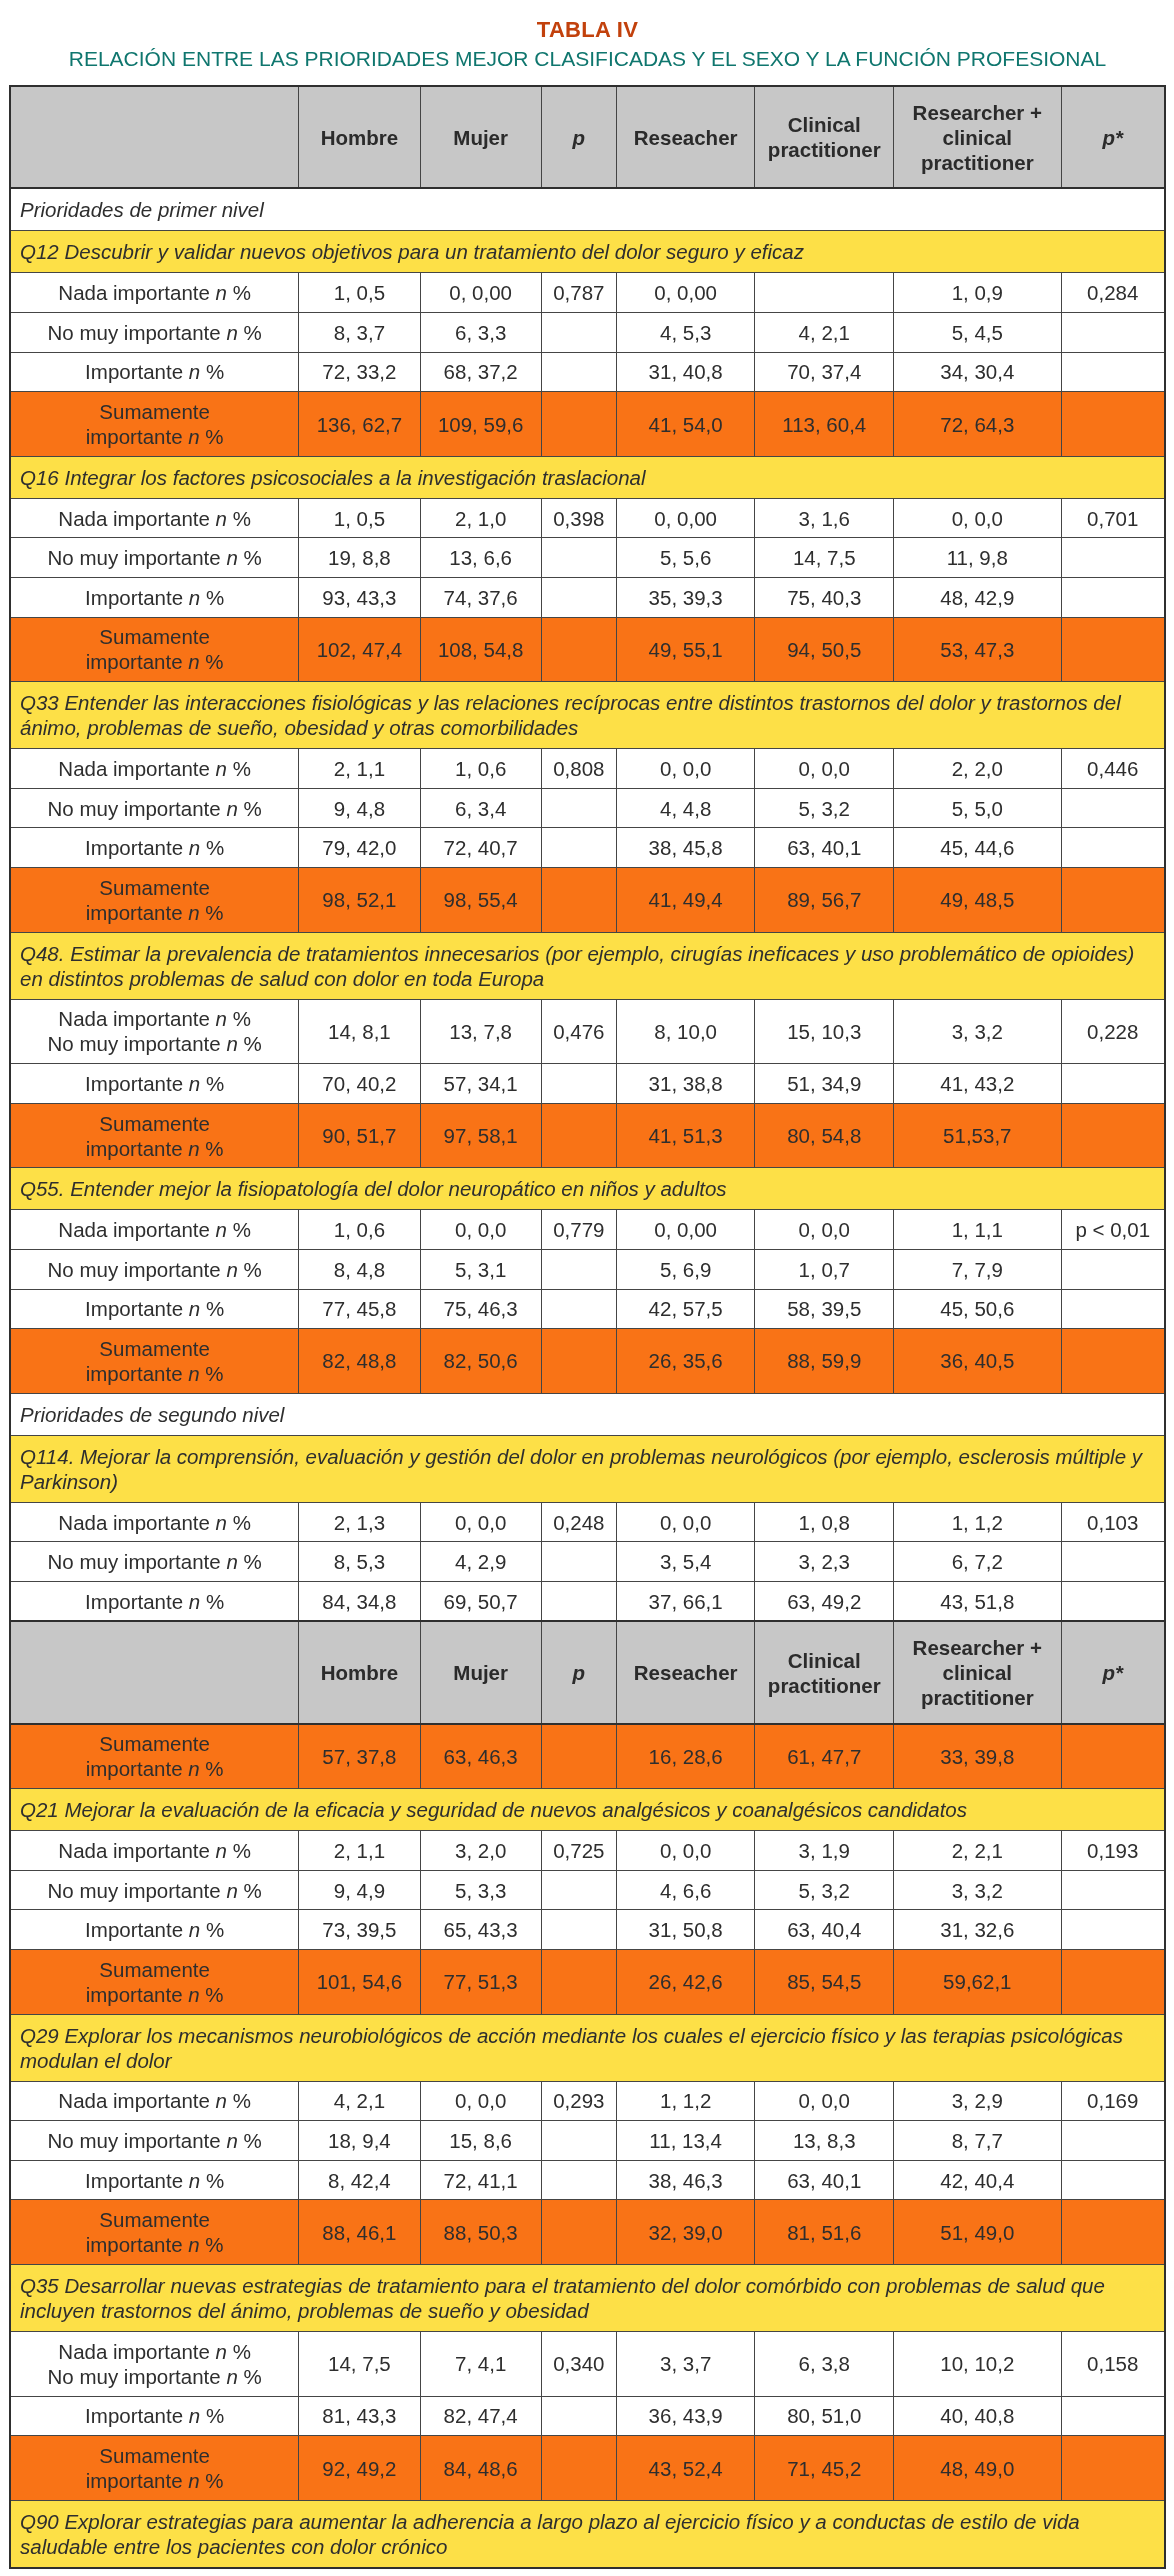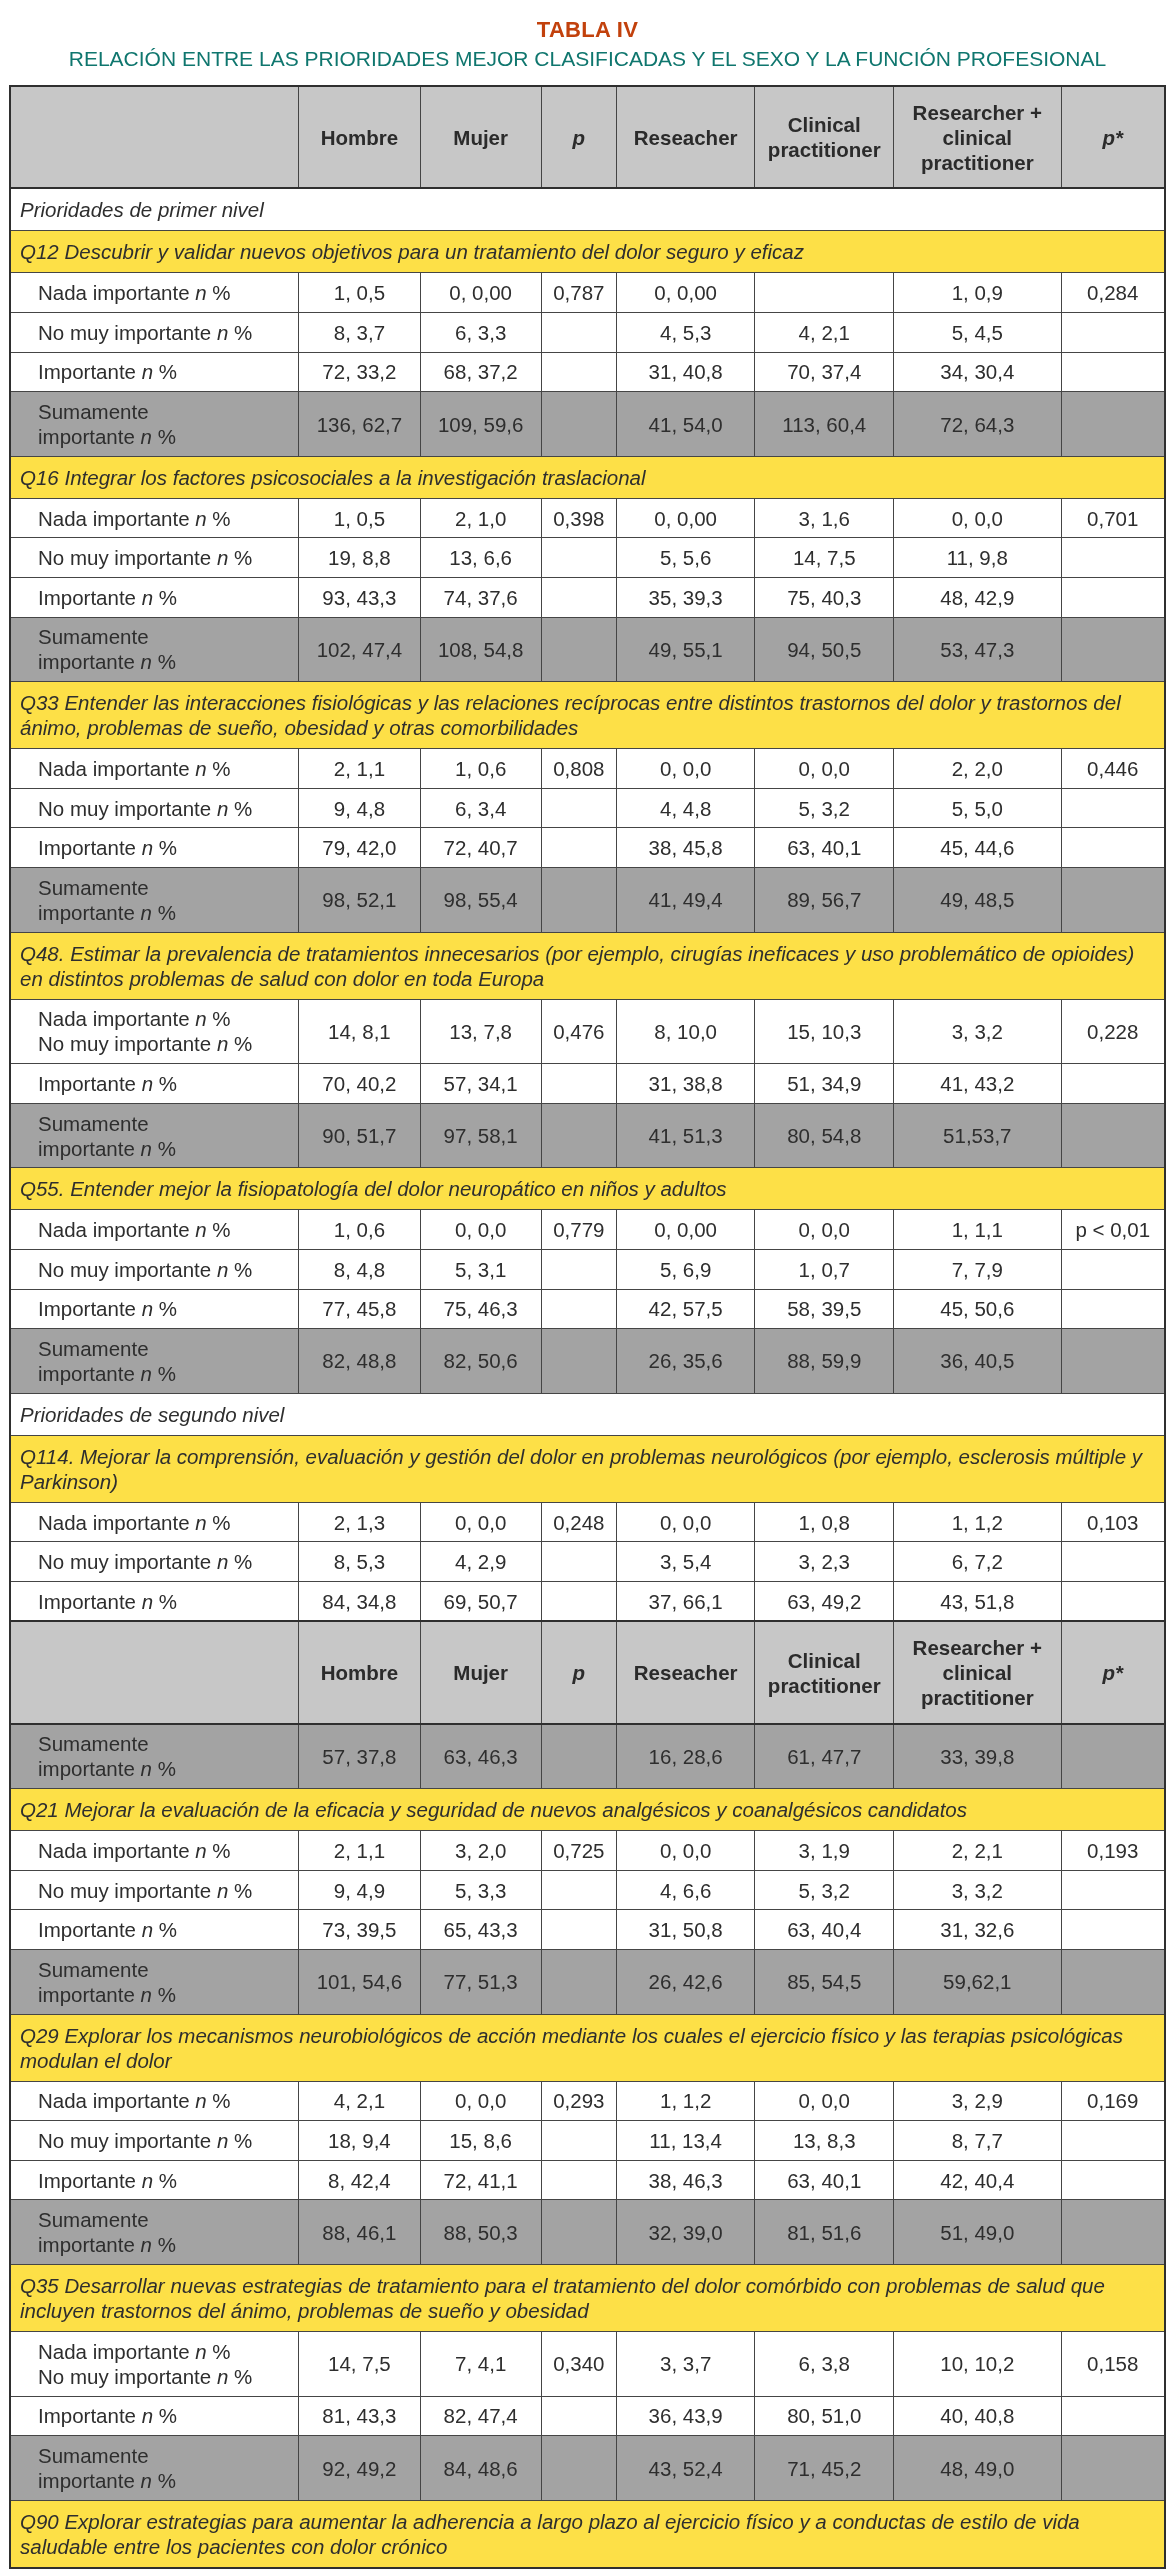--- a/index.html
+++ b/index.html
@@ -44,31 +44,32 @@
     padding: 8px 9px;
     background: #ffffff;
   }
   td.question-cell {
     text-align: left;
     padding: 8px 9px;
     background: #fde047;
     font-style: italic;
   }
   td.label-cell {
+    text-align: center;
     padding: 6.8px 27px;
     white-space: pre-line;
     background: inherit;
   }
   td.label-cell i { font-style: italic; }
   td.value-cell {
     text-align: center;
     padding: 6.8px 3.4px;
   }
   tr.data-row { background: #ffffff; }
-  tr.data-row.shaded { background: #a3a3a3; }
+  tr.data-row.shaded { background: #f97316; }
 
   
   col.c-label { width: 25%; }
   col.c-hombre { width: 10.5%; }
   col.c-mujer { width: 10.5%; }
   col.c-p { width: 6.5%; }
   col.c-reseacher { width: 12%; }
   col.c-clinical { width: 12%; }
   col.c-rescli { width: 14.5%; }
   col.c-pstar { width: 9%; }

